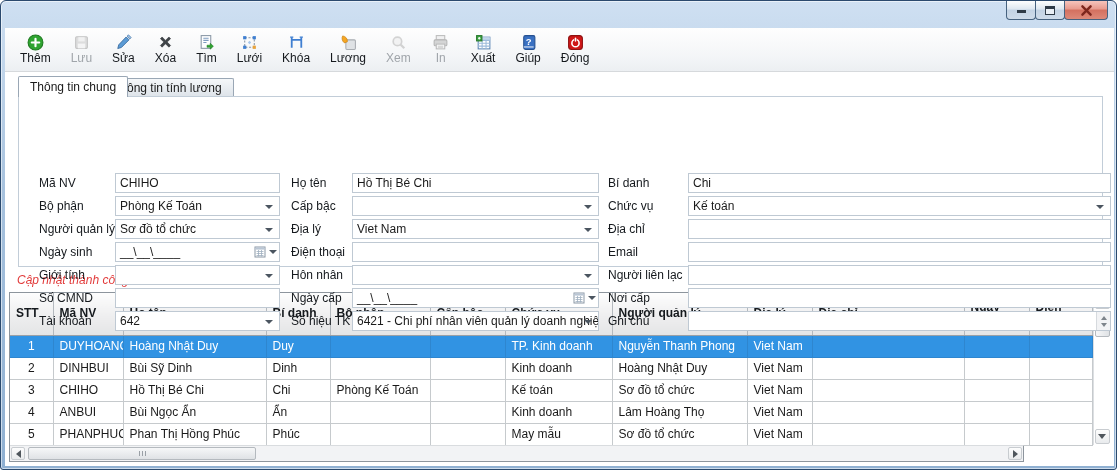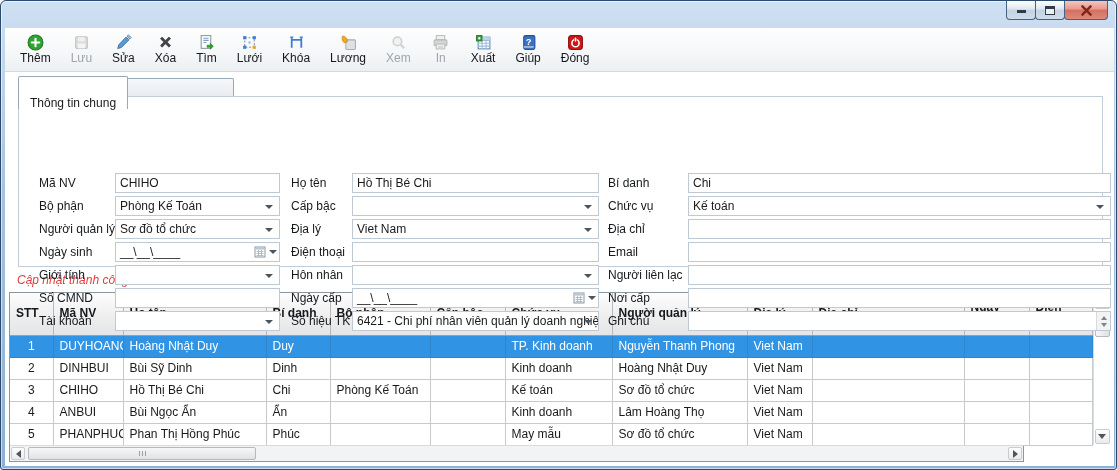--- a/index.html
+++ b/index.html
@@ -50,21 +50,21 @@
     padding: 2px 7px; min-width: 34px; height: 40px;
     font-family: inherit; font-size: 12px; color: #15191d;
   }
   .tbtn .ticon { height: 18px; display: flex; align-items: center; }
   .tbtn .tlabel { line-height: 15px; white-space: nowrap; text-align: center; }
   .tbtn.disabled { cursor: default; }
   .tbtn.disabled .tlabel { color: #a0a5aa; }
   .tbtn.disabled .ticon { filter: grayscale(1); opacity: .6; }
   
   .tab {
-    position: absolute; font-size: 12px; padding: 16px 11px; cursor: pointer;
+    position: absolute; font-size: 12px; padding: 0 11px; cursor: pointer;
     border: 1px solid #9aa7b5; border-bottom: none; border-radius: 2px 2px 0 0;
     background: linear-gradient(#f5f7f9, #dde3e9); color: #1a1a1a;
   }
   .tab.active { left: 13px; top: 48px; height: 21px; line-height: 20px; background: #fff; z-index: 3; }
   .tab.inactive { left: 96px; top: 50px; height: 19px; line-height: 18px; z-index: 1; }
   
   .form-panel { position: absolute; left: 13px; top: 68px; width: 1085px; height: 171px; border: 1px solid #c2cdd8; background: #fff; z-index: 2; }
   .flabel { position: absolute; height: 20px; line-height: 20px; font-size: 12px; color: #15191d; white-space: nowrap; }
   .fld {
     position: absolute; height: 20px; border: 1px solid #bfc9d3; background: #fff;
@@ -409,20 +409,21 @@
             <span class="dd2"></span>
           </span>
       </div>
       <div class="flabel l3 r6">Nơi cấp</div>
       <div class="fld f3 r6">
           <span class="fval"></span>
         </div>
 
       <div class="flabel l1 r7">Tài khoản</div>
       <div class="fld f1 r7">
+          <span class="fval">642</span>
           <span class="dd"></span>
         </div>
       <div class="flabel l2 r7">Số hiệu TK</div>
       <div class="fld f2 r7">
           <span class="fval" style="padding-right:14px">6421 - Chi phí nhân viên quản lý doanh nghiệp</span>
           <span class="dd"></span>
         </div>
       <div class="flabel l3 r7">Ghi chú</div>
       <div class="fld f3 r7">
         <span class="fval"></span>

